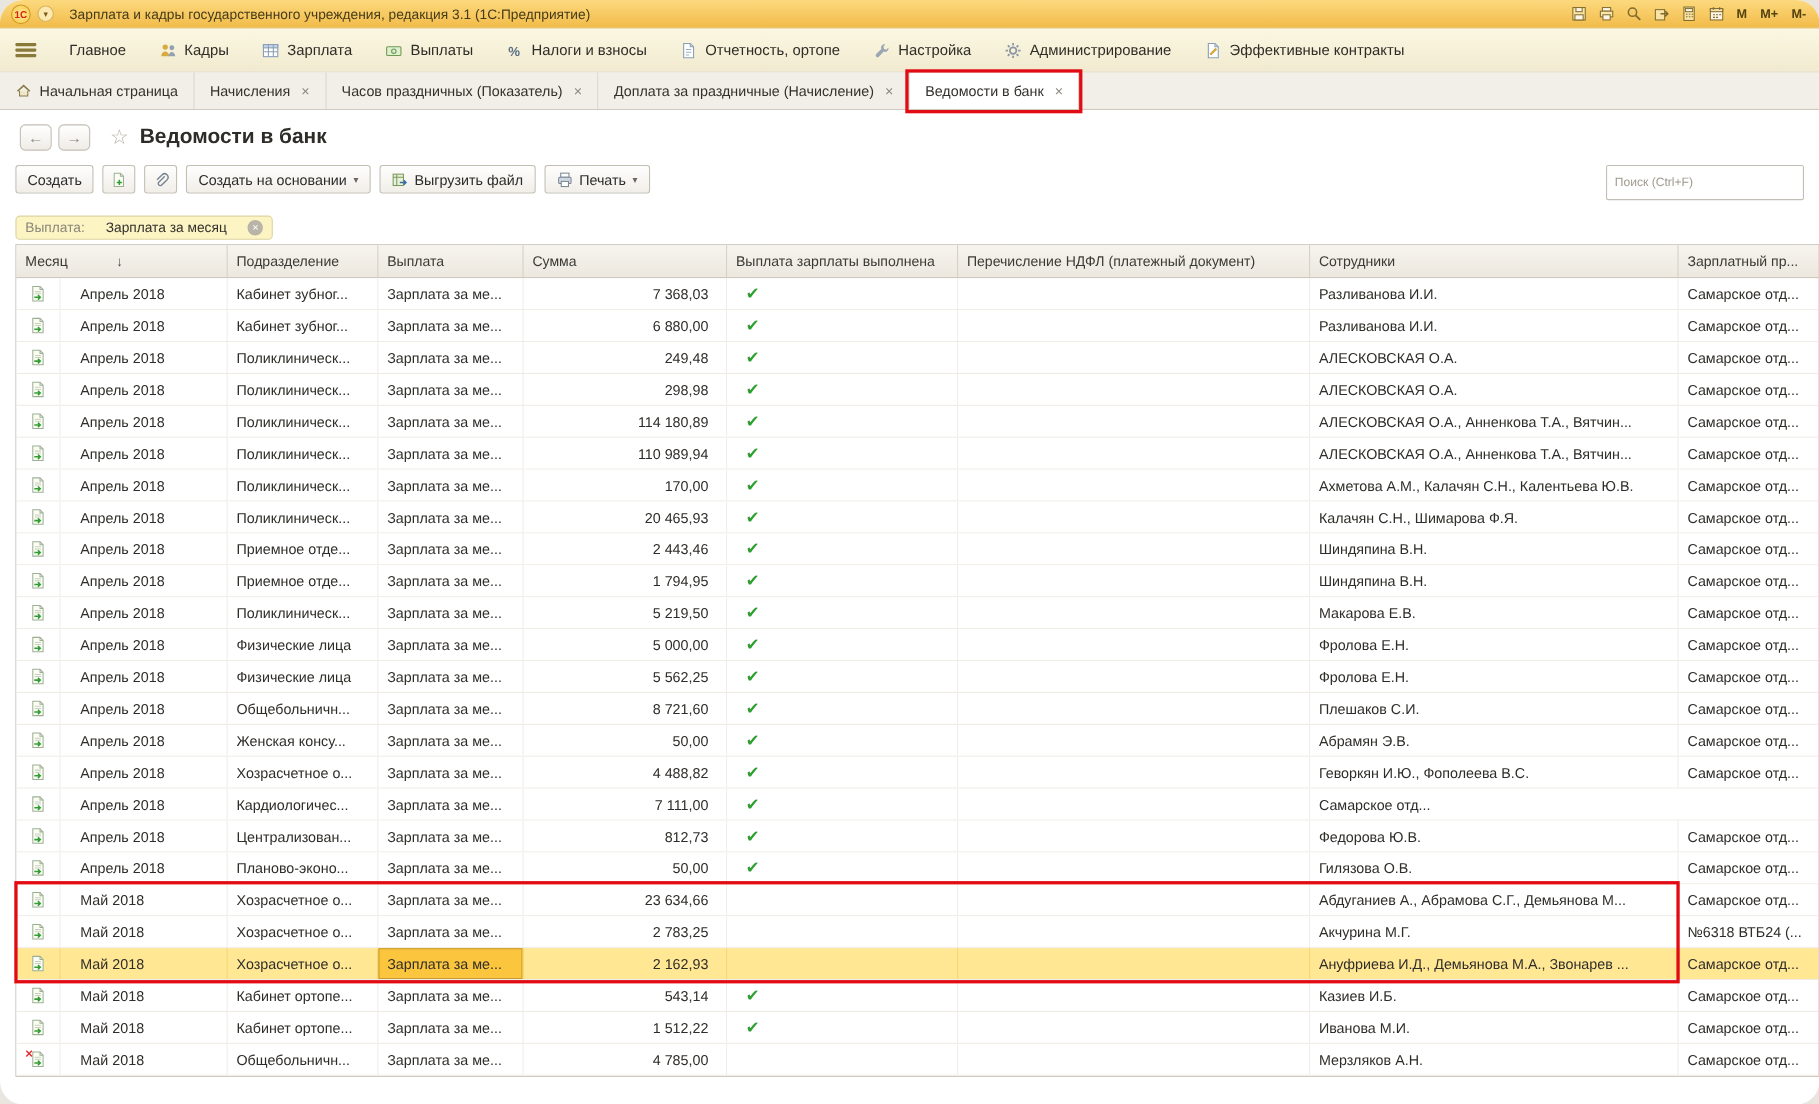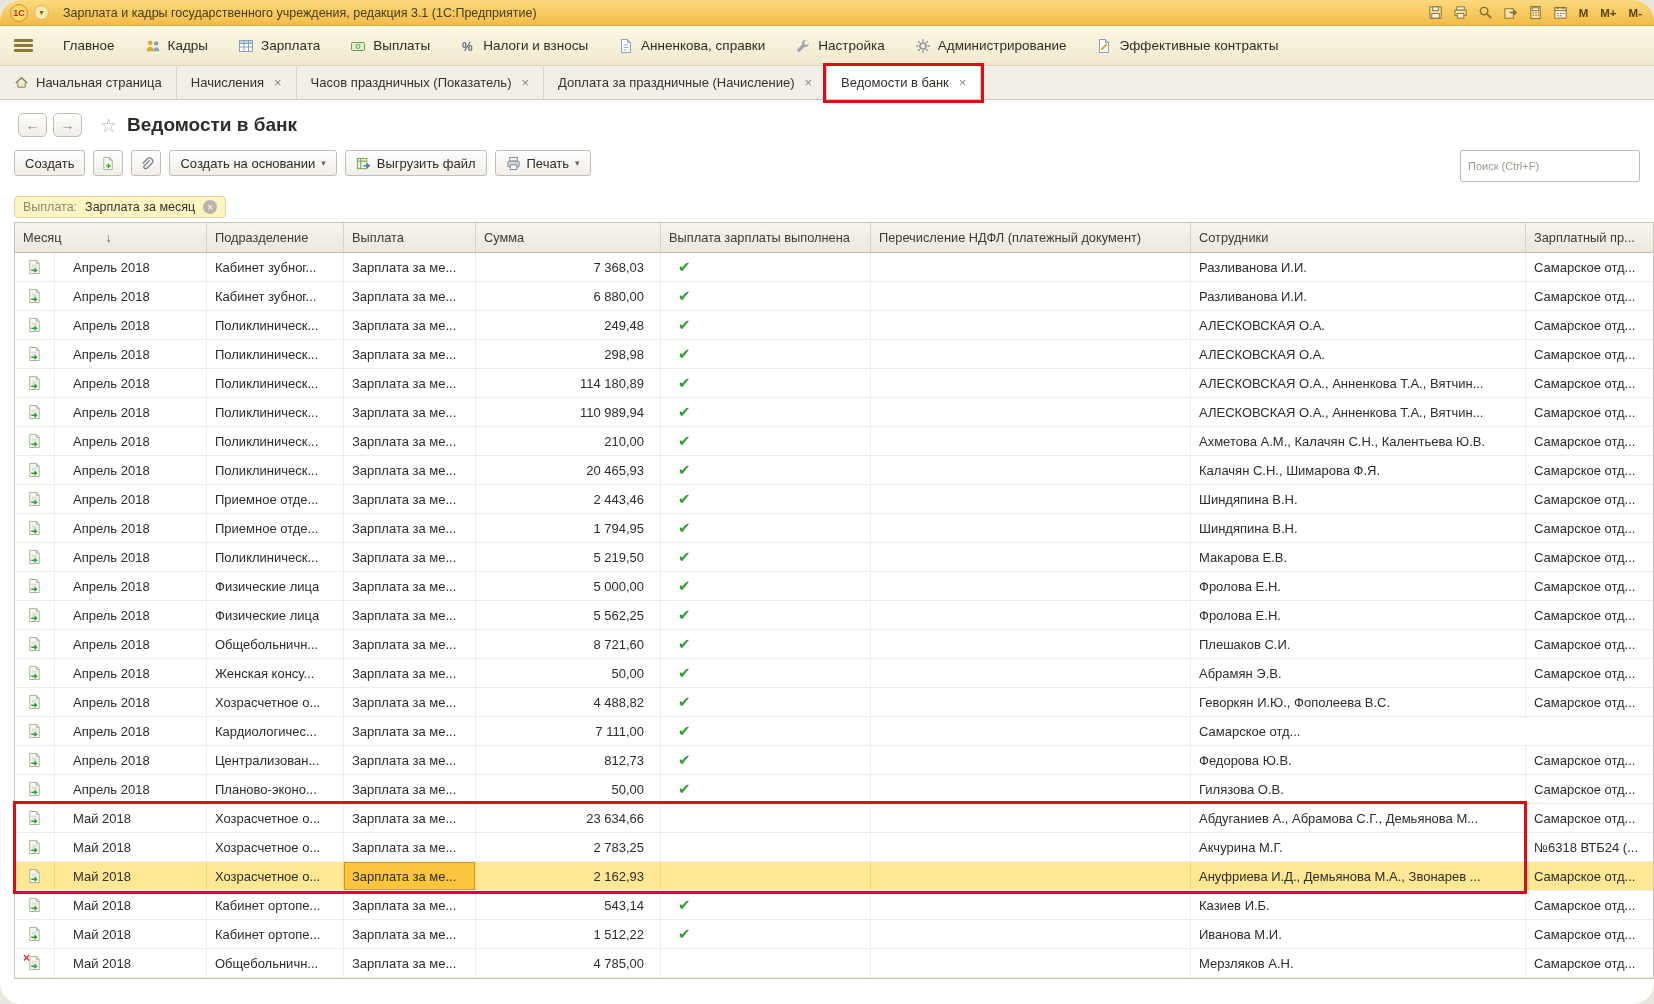--- a/index.html
+++ b/index.html
@@ -42,21 +42,21 @@
   
   .toolbar{height:42px;display:flex;align-items:flex-start;padding:0 14px;gap:8px;background:#fff;}
   .btn{height:26px;border:1px solid #c4bfb5;border-radius:3px;background:linear-gradient(#fefefe,#f1eee8);font-size:13px;color:#2e2c28;display:inline-flex;align-items:center;gap:6px;padding:0 10px;white-space:nowrap;}
   .btn.icon-only{width:30px;padding:0;justify-content:center;}
   .caret{font-size:9px;color:#6b675e;}
   .search-input{margin-left:auto;width:180px;height:32px;border:1px solid #c4bfb5;border-radius:2px;font-size:11px;padding:0 7px;color:#c2410c;font-family:inherit;background:#fff;}
   .search-input::placeholder{color:#a09a8e;}
 
   
   .chiprow{height:30px;display:flex;align-items:center;padding:0 14px;background:#fff;}
-  .chip{display:inline-flex;align-items:center;gap:8px;background:#fdf4c4;border:1px solid #ddd3a0;border-radius:4px;height:22px;padding:0 8px;font-size:12.5px;}
+  .chip{display:inline-flex;align-items:center;gap:19px;background:#fdf4c4;border:1px solid #ddd3a0;border-radius:4px;height:22px;padding:0 8px;font-size:12.5px;}
   .chip-label{color:#8c887b;}
   .chip-value{color:#33312c;}
   .chip-close{width:14px;height:14px;border-radius:50%;background:#b9b4a8;color:#fff;font-size:10px;display:flex;align-items:center;justify-content:center;cursor:pointer;}
 
   
   .table-wrap{position:relative;margin-left:14px;width:1640px;border:1px solid #c9c3b8;}
   .thead{display:flex;height:30px;background:linear-gradient(#f7f4ee,#ece8df);border-bottom:1px solid #c2bcb0;}
   .th{display:flex;align-items:center;font-size:12.8px;color:#3c3a35;padding:0 8px;border-right:1px solid #d7d1c6;overflow:hidden;white-space:nowrap;}
   .th-sort{margin-left:44px;color:#4a4a4a;font-size:12px;}
   .hw0{width:192px;}.hw1{width:137px;}.hw2{width:132px;}.hw3{width:185px;}
@@ -188,21 +188,21 @@
           <span>Налоги и взносы</span>
         </div>
         <div class="menu-item">
           <span class="mi-icon">
             <svg viewBox="0 0 16 16" width="16" height="16">
               <path d="M3.5 1.5h6l3 3v10h-9z" fill="#fff" stroke="#8aa0b8"></path>
               <path d="M9.5 1.5v3h3" fill="none" stroke="#8aa0b8"></path>
               <path d="M5.5 7h5M5.5 9.5h5M5.5 12h3" stroke="#9db1c4"></path>
             </svg>
           </span>
-          <span>Анненкова, справки</span>
+          <span>Отчетность, ортопе</span>
         </div>
         <div class="menu-item">
           <span class="mi-icon">
             <svg viewBox="0 0 16 16" width="16" height="16">
               <path d="M10.8 2.2a3.2 3.2 0 0 0-3.6 4.4L2.6 11.2a1.6 1.6 0 1 0 2.3 2.3l4.5-4.6a3.2 3.2 0 0 0 4.3-3.7l-2 2-2-.6-.6-2z" fill="#9aa6b2"></path>
             </svg>
           </span>
           <span>Настройка</span>
         </div>
         <div class="menu-item">
@@ -474,21 +474,21 @@
             <svg viewBox="0 0 16 17" width="15" height="16">
               <path d="M3 1.5h7l3 3V15.5H3z" fill="#fdfdf6" stroke="#9ab093"></path>
               <path d="M10 1.5v3h3" fill="none" stroke="#9ab093"></path>
               <path d="M5 6.5h6M5 8.5h6" stroke="#c3d2bd"></path>
               <path d="M4.5 12h5.5M8 9.8l2.2 2.2L8 14.2" fill="none" stroke="#2f9e33" stroke-width="1.5"></path>
             </svg>
           </div>
           <div class="td month">Апрель 2018</div>
           <div class="td dept">Поликлиническ...</div>
           <div class="td payout">Зарплата за ме...</div>
-          <div class="td sum">210,00</div>
+          <div class="td sum">170,00</div>
           <div class="td paid">
             <span class="check">✔</span>
           </div>
           <div class="td ndfl"></div>
           <div class="td emp">Ахметова А.М., Калачян С.Н., Калентьева Ю.В.</div>
           <div class="td bank">Самарское отд...</div>
         </div>
         <div class="tr">
           <div class="td icon">
             <svg viewBox="0 0 16 17" width="15" height="16">

